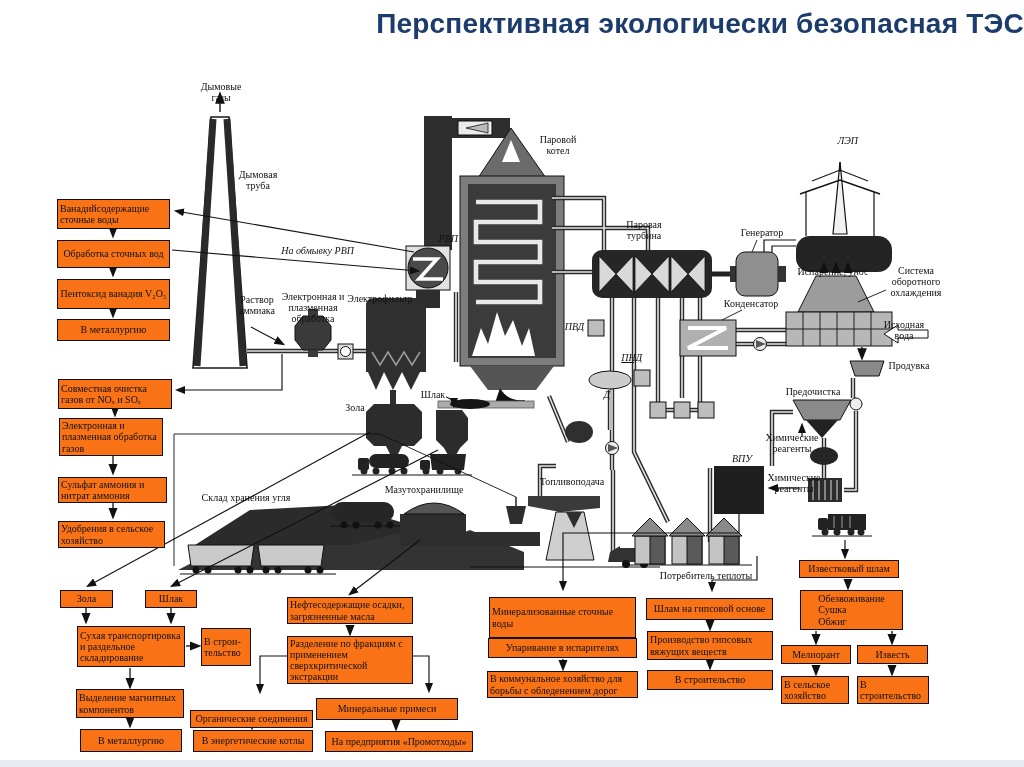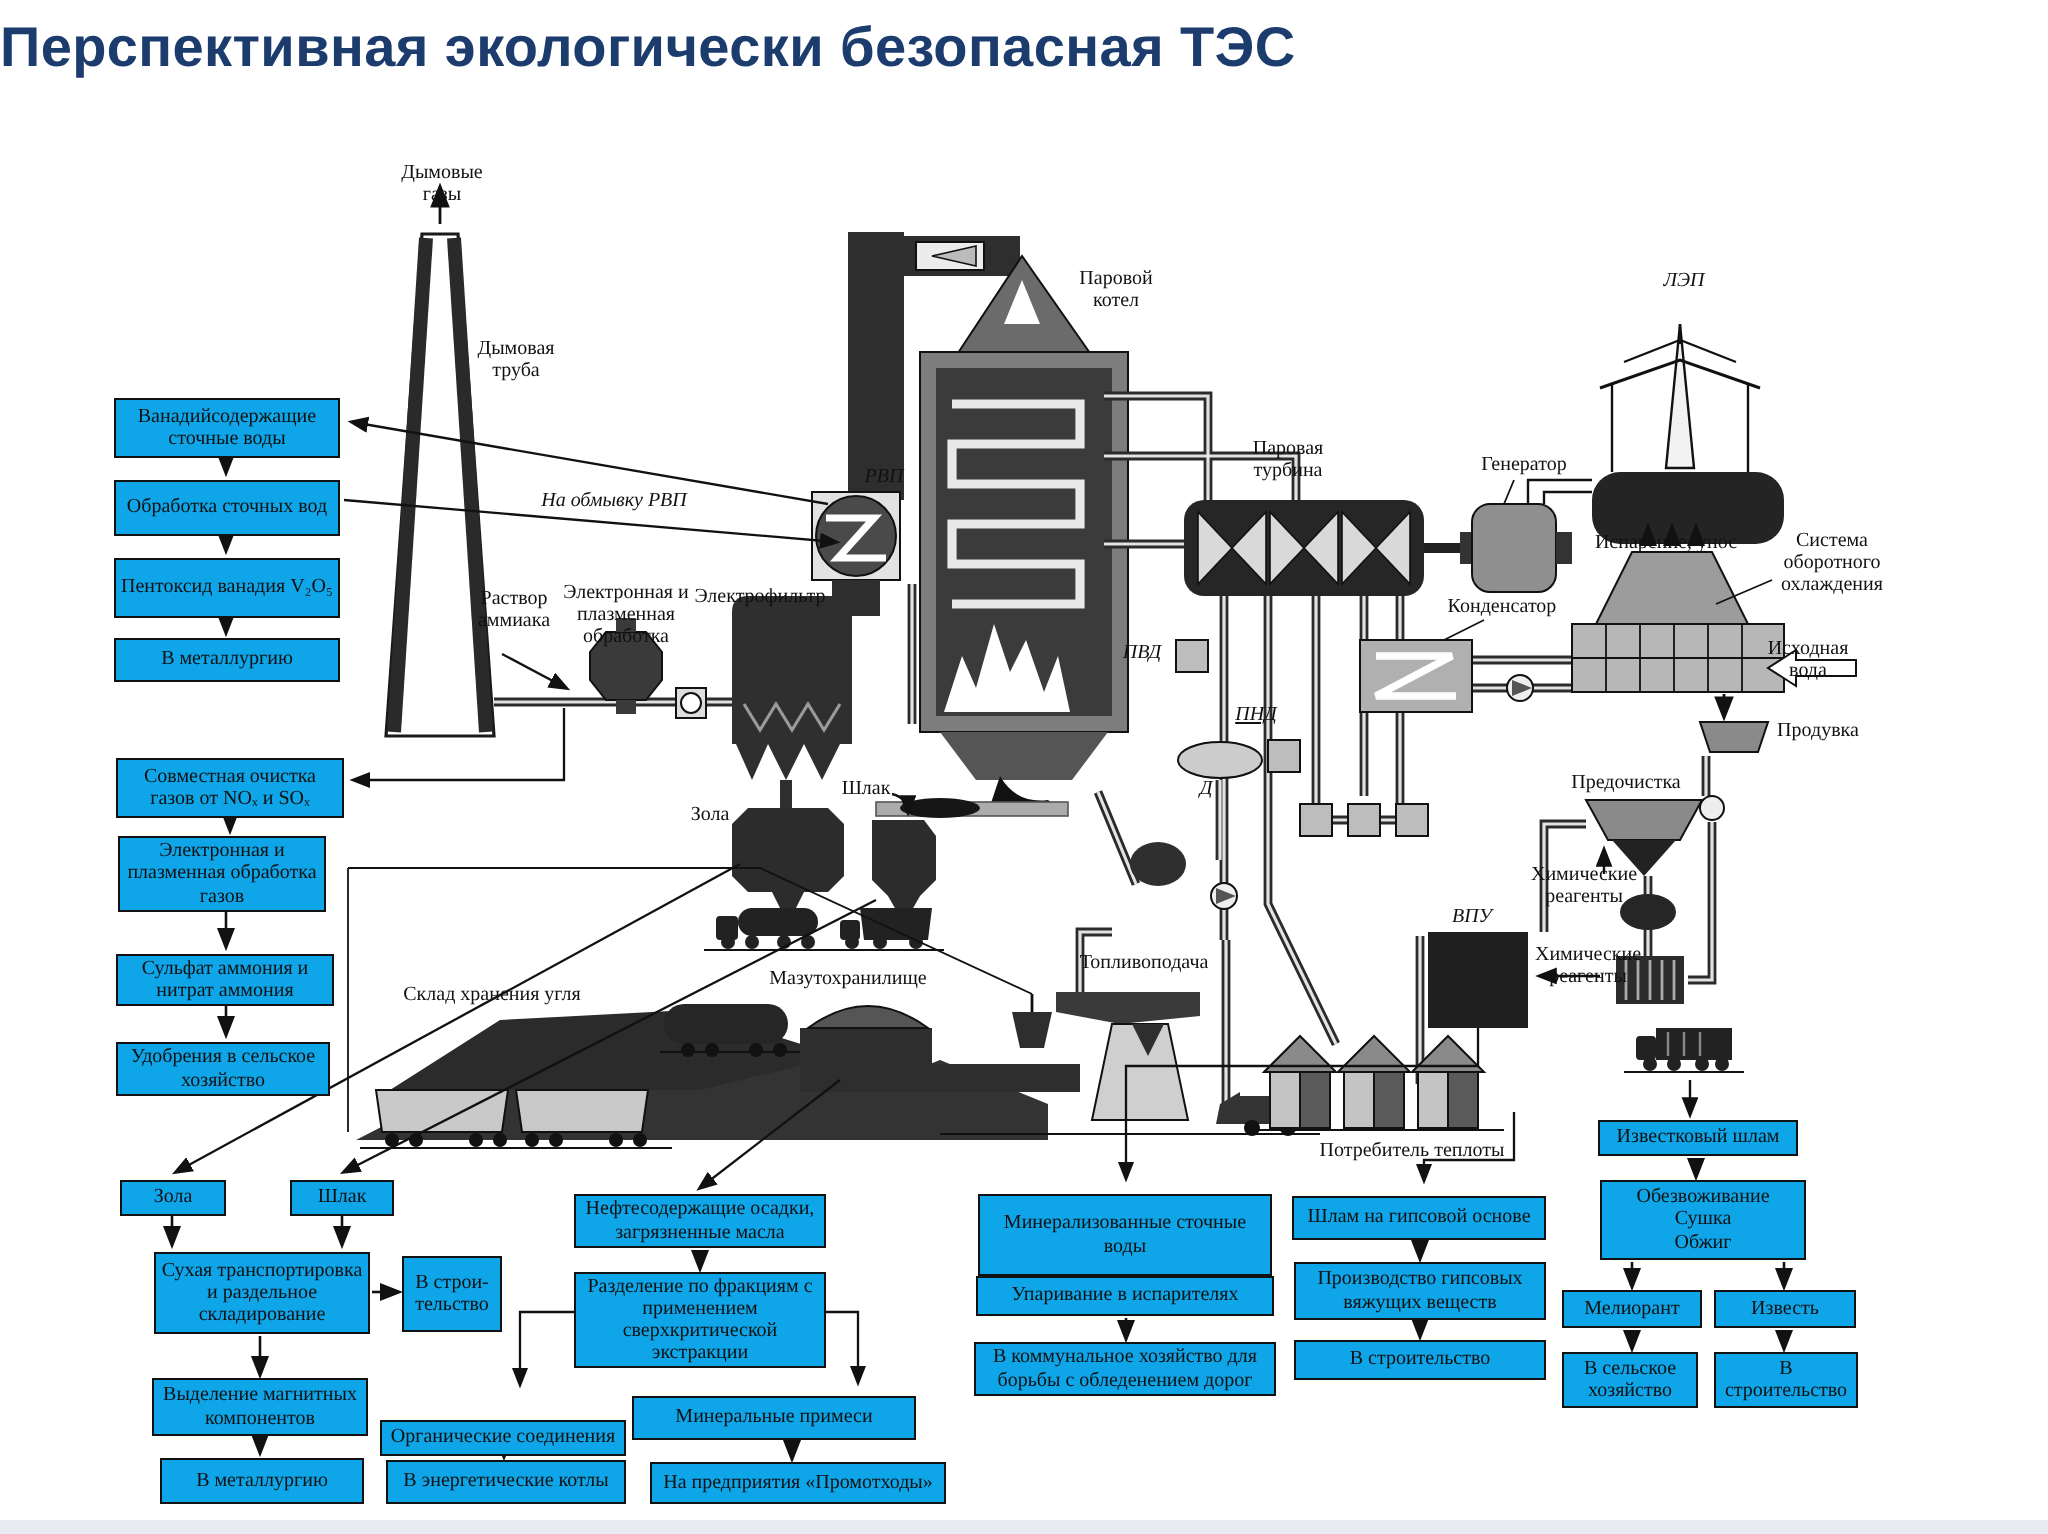--- a/index.html
+++ b/index.html
@@ -1,27 +1,27 @@
 <!DOCTYPE html>
 <html><head>
 <meta charset="utf-8">
 <style>
   html,body{margin:0;padding:0;background:#f4f4f4;}
   .page{position:relative;width:1024px;height:767px;background:#fff;overflow:hidden;
         font-family:"Liberation Serif","DejaVu Serif","DejaVu Sans",serif;color:#111;}
   .edge{position:absolute;left:0;bottom:0;width:100%;height:7px;background:#e8ecf1;}
-  .title{position:absolute;top:8px;left:0;width:100%;text-align:left;
+  .title{position:absolute;top:8px;left:0;width:100%;text-align:right;
          font-family:"Liberation Sans","DejaVu Sans",sans-serif;font-weight:bold;
          font-size:28px;letter-spacing:.2px;}
   svg{position:absolute;left:0;top:0;}
-  .fb{position:absolute;border:1.4px solid #111;background:#0ea5e9;box-sizing:border-box;
-      display:flex;align-items:center;justify-content:center;text-align:center;
+  .fb{position:absolute;border:1.4px solid #111;background:#f97316;box-sizing:border-box;
+      display:flex;align-items:center;justify-content:center;text-align:left;
       font-size:10px;line-height:1.12;padding:1px 2px;z-index:3;}
   .lbl{position:absolute;font-size:10px;line-height:1.08;text-align:center;z-index:3;}
-  .it{font-style:italic;}
+  .it{font-style:italic;text-align:right;}
   .ul{text-decoration:underline;}
   .pre{white-space:pre-line;}
   .s9{font-size:10px;}
 </style>
 </head>
 <body>
 
 <div class="page">
 
   <div class="title" style="color: rgb(29, 60, 110);">Перспективная экологически безопасная ТЭС</div>

